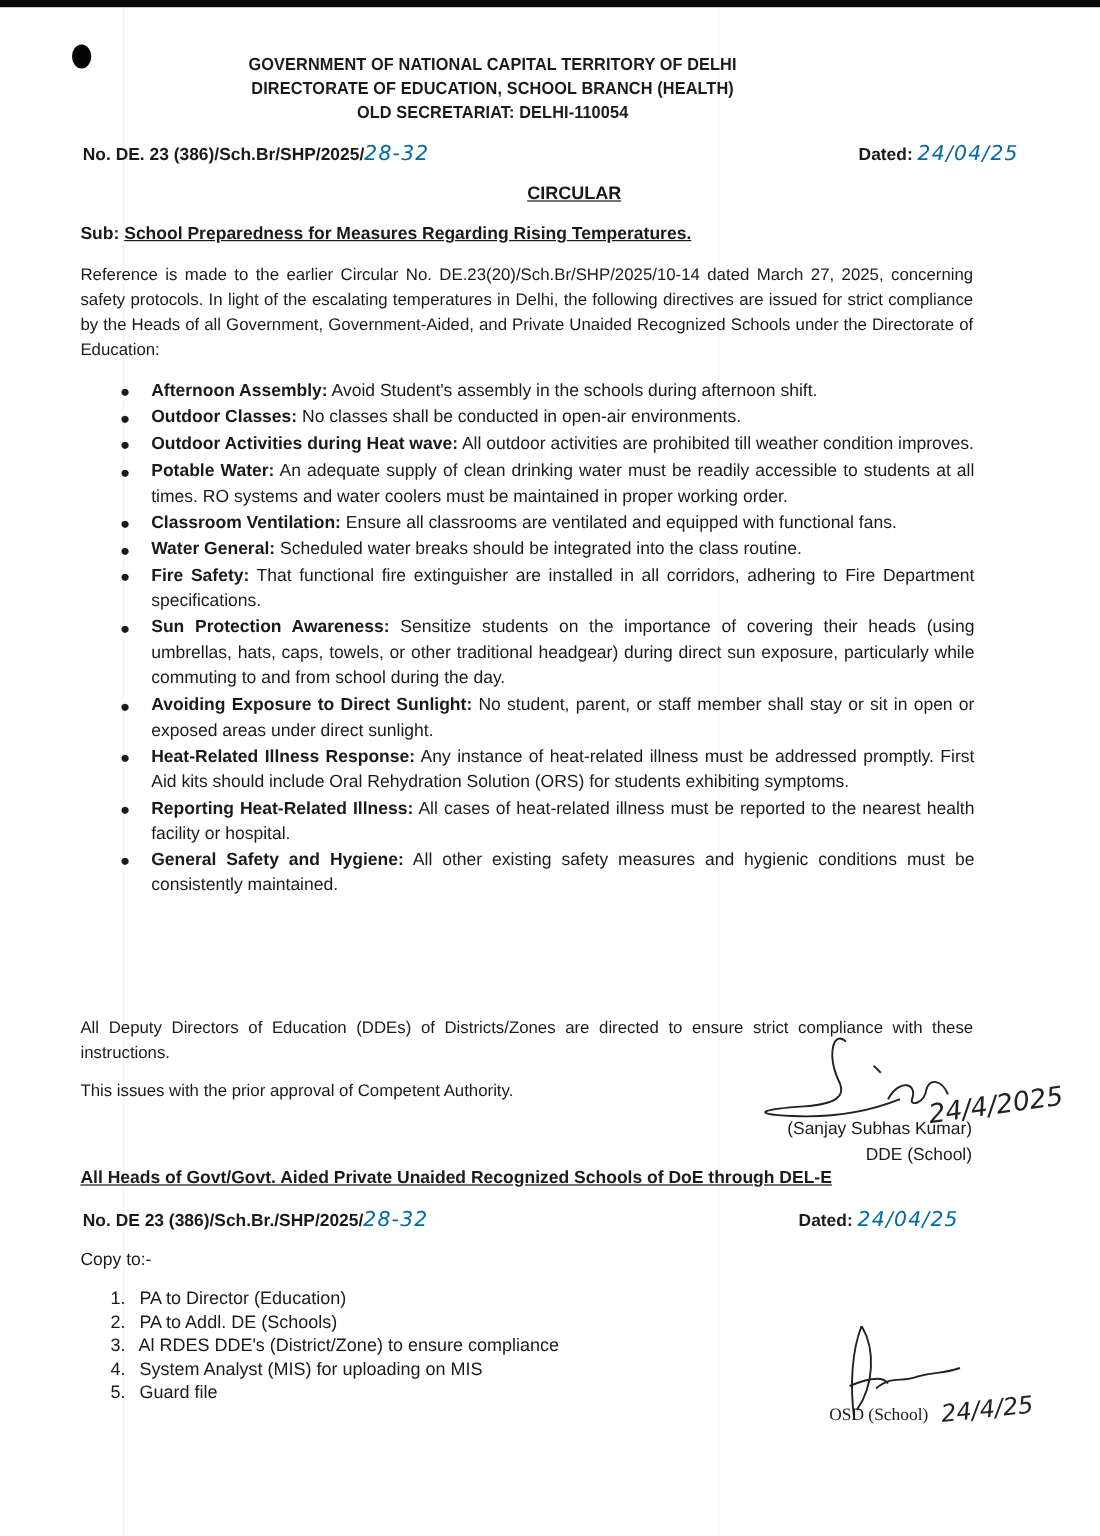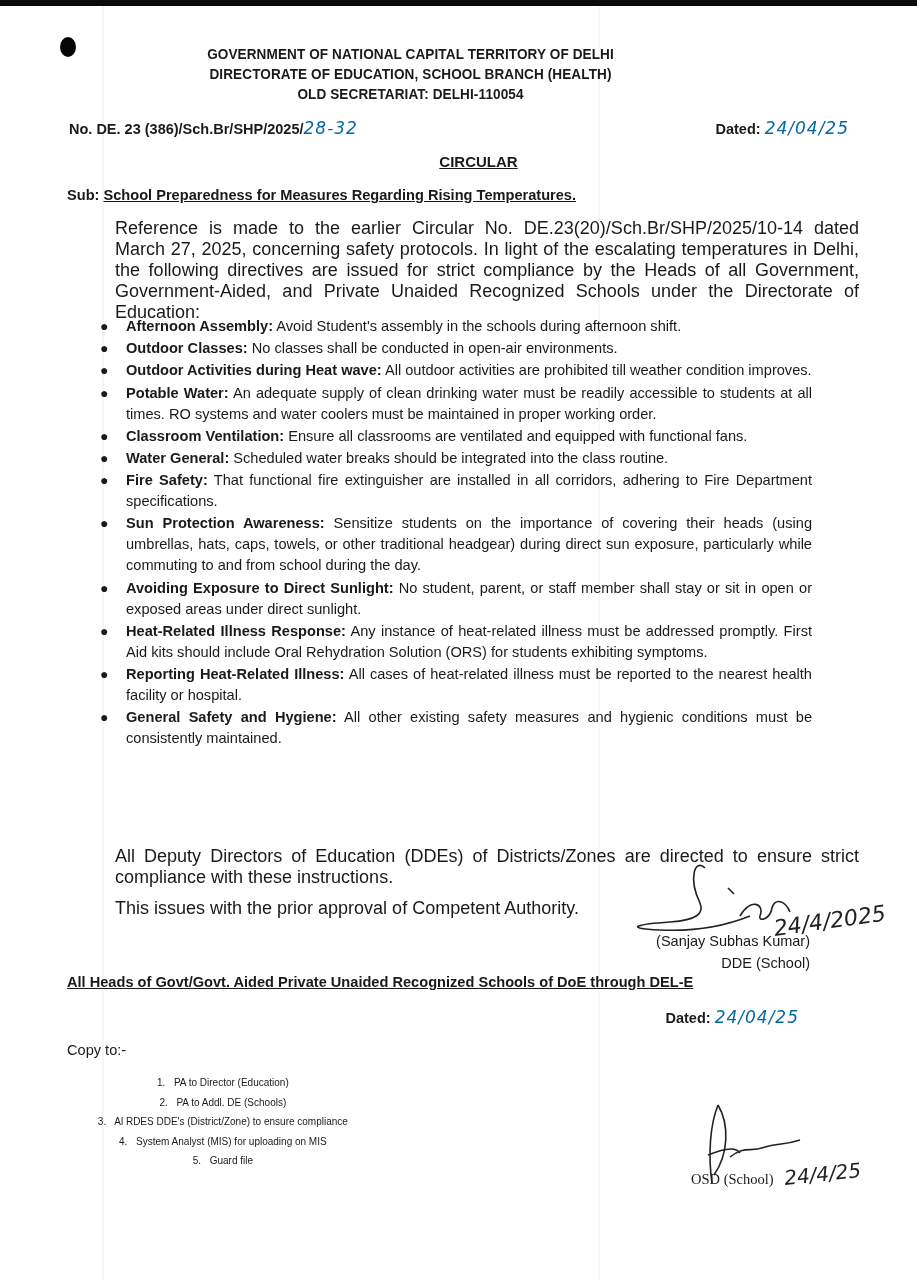--- a/index.html
+++ b/index.html
@@ -21,21 +21,21 @@
     .ref-row { position: absolute; left: 69px; width: 780px; height: 24px; font-size: 14.5px; font-weight: bold; }
     .ref-row .left { position: absolute; left: 0; top: 2px; }
     .ref-row .right { position: absolute; right: 0; top: 2px; }
     .hand { font-family: "DejaVu Sans", sans-serif; font-weight: normal; font-style: italic; font-size: 17px; color: #0369a1; letter-spacing: 1px; }
 
     .circular-title { position: absolute; left: 0; width: 917px; top: 153px; text-align: center; font-weight: bold; font-size: 15px; text-decoration: underline; padding-left: 20px; }
 
     .subject { position: absolute; left: 67px; top: 187px; font-size: 14.6px; font-weight: bold; }
     .subject .sub-text { text-decoration: underline; }
 
-    .para { position: absolute; left: 67px; width: 744px; font-size: 18px; line-height: 21px; text-align: justify; margin-left: 48px; }
+    .para { position: absolute; left: 67px; width: 744px; font-size: 14px; line-height: 21px; text-align: justify; }
     .intro { top: 218px; }
 
     .bullets { position: absolute; left: 100px; top: 316px; width: 712px; margin: 0; padding: 0; list-style: none; }
     .bullets li { position: relative; padding-left: 26px; font-size: 14.6px; line-height: 21px; text-align: justify; margin-bottom: 1.2px; }
     .bullets li .dot { position: absolute; left: 0; top: 0; font-size: 14px; }
     .bullets li .term { font-weight: bold; }
 
     .closing1 { top: 846px; }
     .closing2 { top: 898px; }
 
@@ -43,21 +43,21 @@
     .sig1 svg { position: absolute; left: 0; top: 0; }
     .sig1 .name { position: absolute; right: 107px; top: 75px; font-size: 14.5px; }
     .sig1 .desig { position: absolute; right: 107px; top: 97px; font-size: 14.5px; }
 
     .addressee { position: absolute; left: 67px; top: 974px; font-size: 14.6px; font-weight: bold; text-decoration: underline; }
 
     .ref-row2 { top: 1005px; }
 
     .copy-to { position: absolute; left: 67px; top: 1042px; font-size: 14.6px; }
     .copy-list { position: absolute; left: 92px; top: 1073px; margin: 0; padding: 0; list-style: none; }
-    .copy-list li { font-size: 10px; line-height: 19.5px; text-align: center; }
+    .copy-list li { font-size: 15px; line-height: 19.5px; }
     .copy-list li .num { display: inline-block; width: 20px; }
 
     .sig2 { position: absolute; left: 690px; top: 1095px; width: 227px; height: 105px; }
     .sig2 svg { position: absolute; left: 0; top: 0; }
     .sig2 .desig { position: absolute; left: 1px; top: 76px; font-size: 14.5px; font-family: Liberation Serif, serif; }
   </style>
 </head>
 <body>
 
 <div class="topbar"></div>
@@ -115,20 +115,23 @@
     <path d="M140 58 C 150 40, 165 45, 160 58 C 158 64, 170 62, 172 50 C 175 40, 185 42, 190 54" fill="none" stroke="#222" stroke-width="1.6"></path>
     <text x="175" y="78" font-family="DejaVu Sans, sans-serif" font-style="italic" font-size="22" fill="#222" transform="rotate(-8 175 78)">24/4/2025</text>
   </svg>
   <div class="name">(Sanjay Subhas Kumar)</div>
   <div class="desig">DDE (School)</div>
 </div>
 
 <div class="addressee">All Heads of Govt/Govt. Aided Private Unaided Recognized Schools of DoE through DEL-E</div>
 
 <div class="ref-row ref-row2">
+  <span class="left">
+    <span>No. DE 23 (386)/Sch.Br./SHP/2025/</span><span class="hand">28-32</span>
+  </span>
   <span class="right" style="right:50px;">
     <span>Dated:</span>
     <span class="hand">24/04/25</span>
   </span>
 </div>
 
 <div class="copy-to">Copy to:-</div>
 <ol class="copy-list">
   <li><span class="num">1.</span> <span>PA to Director (Education)</span></li>
   <li><span class="num">2.</span> <span>PA to Addl. DE (Schools)</span></li>

